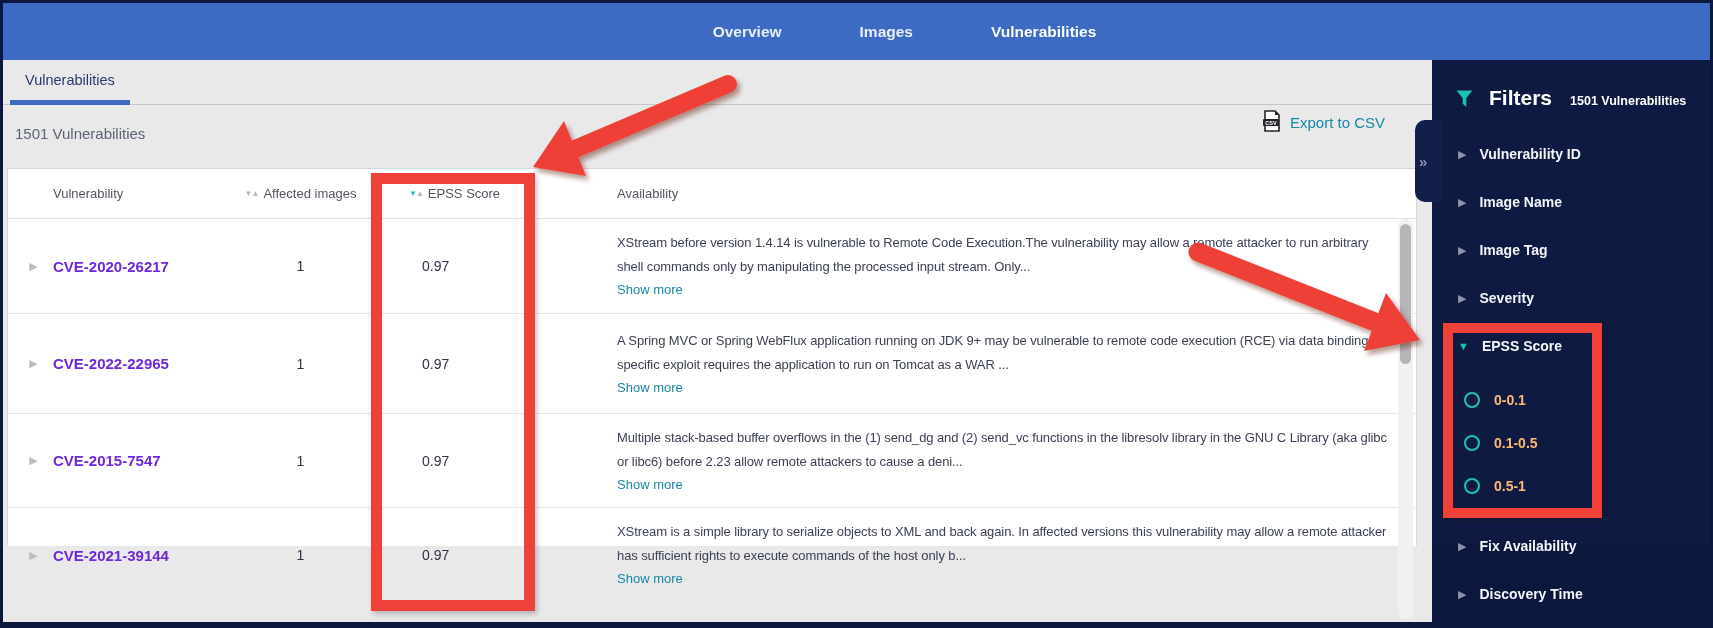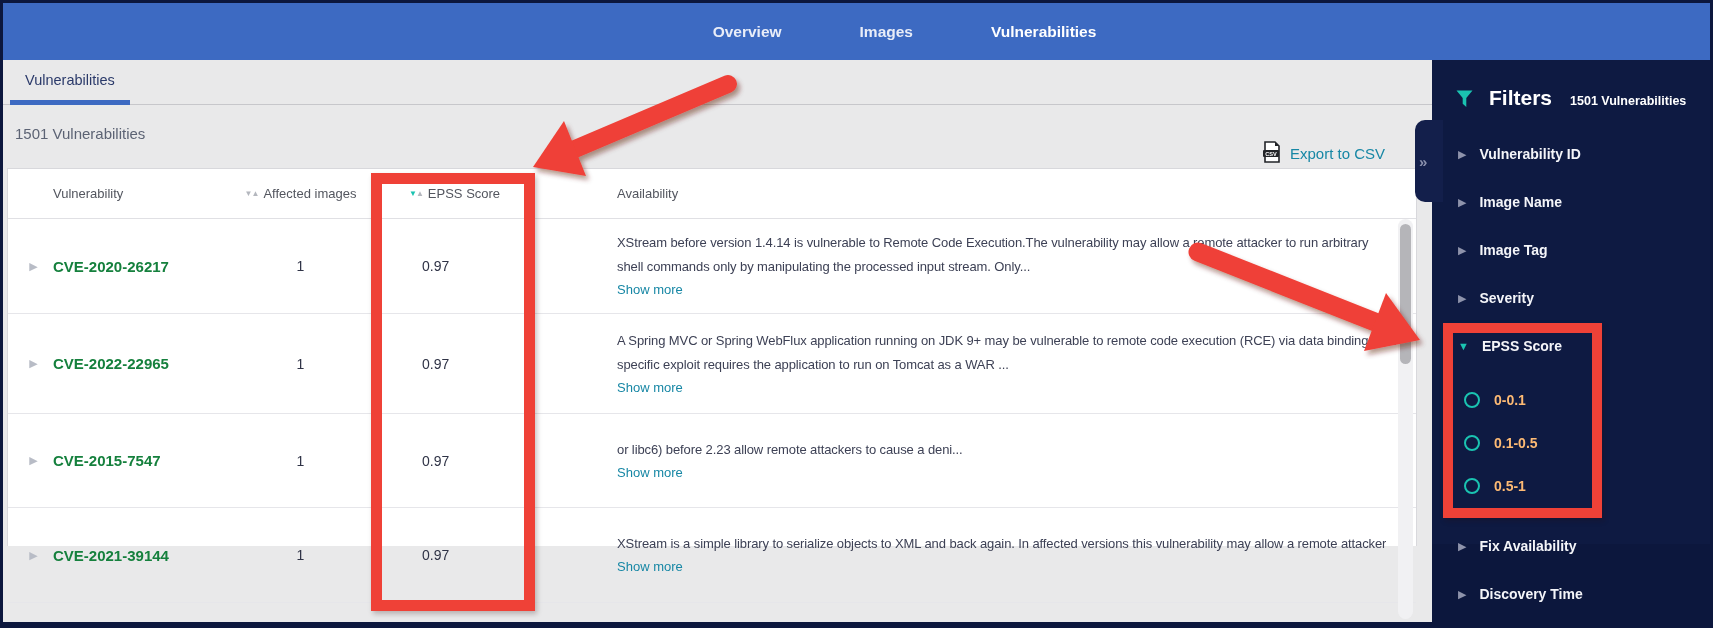--- a/index.html
+++ b/index.html
@@ -34,21 +34,21 @@
     display:flex; align-items:center; color:#2b3a6a; font-size:14.5px;
     border-bottom:5px solid #3d6ac2; cursor:pointer;
   }
   .toolbar {
     position:relative; height:62px;
   }
   .toolbar-count {
     position:absolute; left:12px; top:20px; color:#5c6374; font-size:15px;
   }
   .export-link {
-    position:absolute; left:1259px; top:36px; display:flex; align-items:center; gap:8px;
+    position:absolute; left:1259px; top:5px; display:flex; align-items:center; gap:8px;
     color:#1787a5; font-size:15px; cursor:pointer;
   }
   
   .card {
     position:absolute; left:4px; top:108px; width:1410px; height:378px;
     background:#ffffff; border:1px solid #d8d8dc; border-bottom:none;
   }
   .trow {
     display:grid; grid-template-columns:43px 172px 155px 160px 1fr;
     align-items:center;
@@ -61,21 +61,21 @@
   .th-desc { padding-left:79px; }
   .sort-pair { font-size:8px; letter-spacing:-1px; }
   .tri-gray { color:#b4b7be; font-style:normal; }
   .tri-teal { color:#1ac3b1; font-style:normal; }
   .row { border-bottom:1px solid #e6e6ea; }
   .r1 { height:95px; } .r2 { height:100px; } .r3 { height:94px; } .r4 { height:95px; }
   .row-partial { height:19px; }
   .expand-chevron {
     justify-self:center; color:#b8bcc6; font-size:11px; cursor:pointer; padding-left:8px;
   }
-  .cve { color:#15803d; font-size:15px; font-weight:bold; padding-left:2px; }
+  .cve { color:#6d28d9; font-size:15px; font-weight:bold; padding-left:2px; }
   .num { justify-self:center; color:#2f3346; font-size:14px; }
   .epss-val { justify-self:start; padding-left:44px; color:#2f3346; font-size:14px; }
   .desc-cell { padding-left:79px; padding-right:36px; align-self:center; }
   .desc-line {
     color:#3d4155; font-size:13px; line-height:24px; white-space:nowrap;
     overflow:hidden; letter-spacing:-0.1px;
   }
   .show-more { color:#1787a5; font-size:13px; line-height:22px; cursor:pointer; display:inline-block; }
   
   .vscroll-track {
@@ -196,32 +196,34 @@
         <span class="show-more">Show more</span>
       </div>
     </div>
 
     <div class="trow row r3">
       <div class="expand-chevron">▶</div>
       <div class="cve">CVE-2015-7547</div>
       <div class="num">1</div>
       <div class="epss-val">0.97</div>
       <div class="desc-cell">
+        <div class="desc-line">Multiple stack-based buffer overflows in the (1) send_dg and (2) send_vc functions in the libresolv library in the GNU C Library (aka glibc</div>
         <div class="desc-line">or libc6) before 2.23 allow remote attackers to cause a deni...</div>
         <span class="show-more">Show more</span>
       </div>
     </div>
 
     <div class="trow row r4">
       <div class="expand-chevron">▶</div>
       <div class="cve">CVE-2021-39144</div>
       <div class="num">1</div>
       <div class="epss-val">0.97</div>
       <div class="desc-cell">
         <div class="desc-line">XStream is a simple library to serialize objects to XML and back again. In affected versions this vulnerability may allow a remote attacker</div>
+        <div class="desc-line">has sufficient rights to execute commands of the host only b...</div>
         <span class="show-more">Show more</span>
       </div>
     </div>
 
     <div class="row-partial"></div>
 
     <div class="vscroll-track">
       <div class="vscroll-thumb"></div>
     </div>
   </div>

